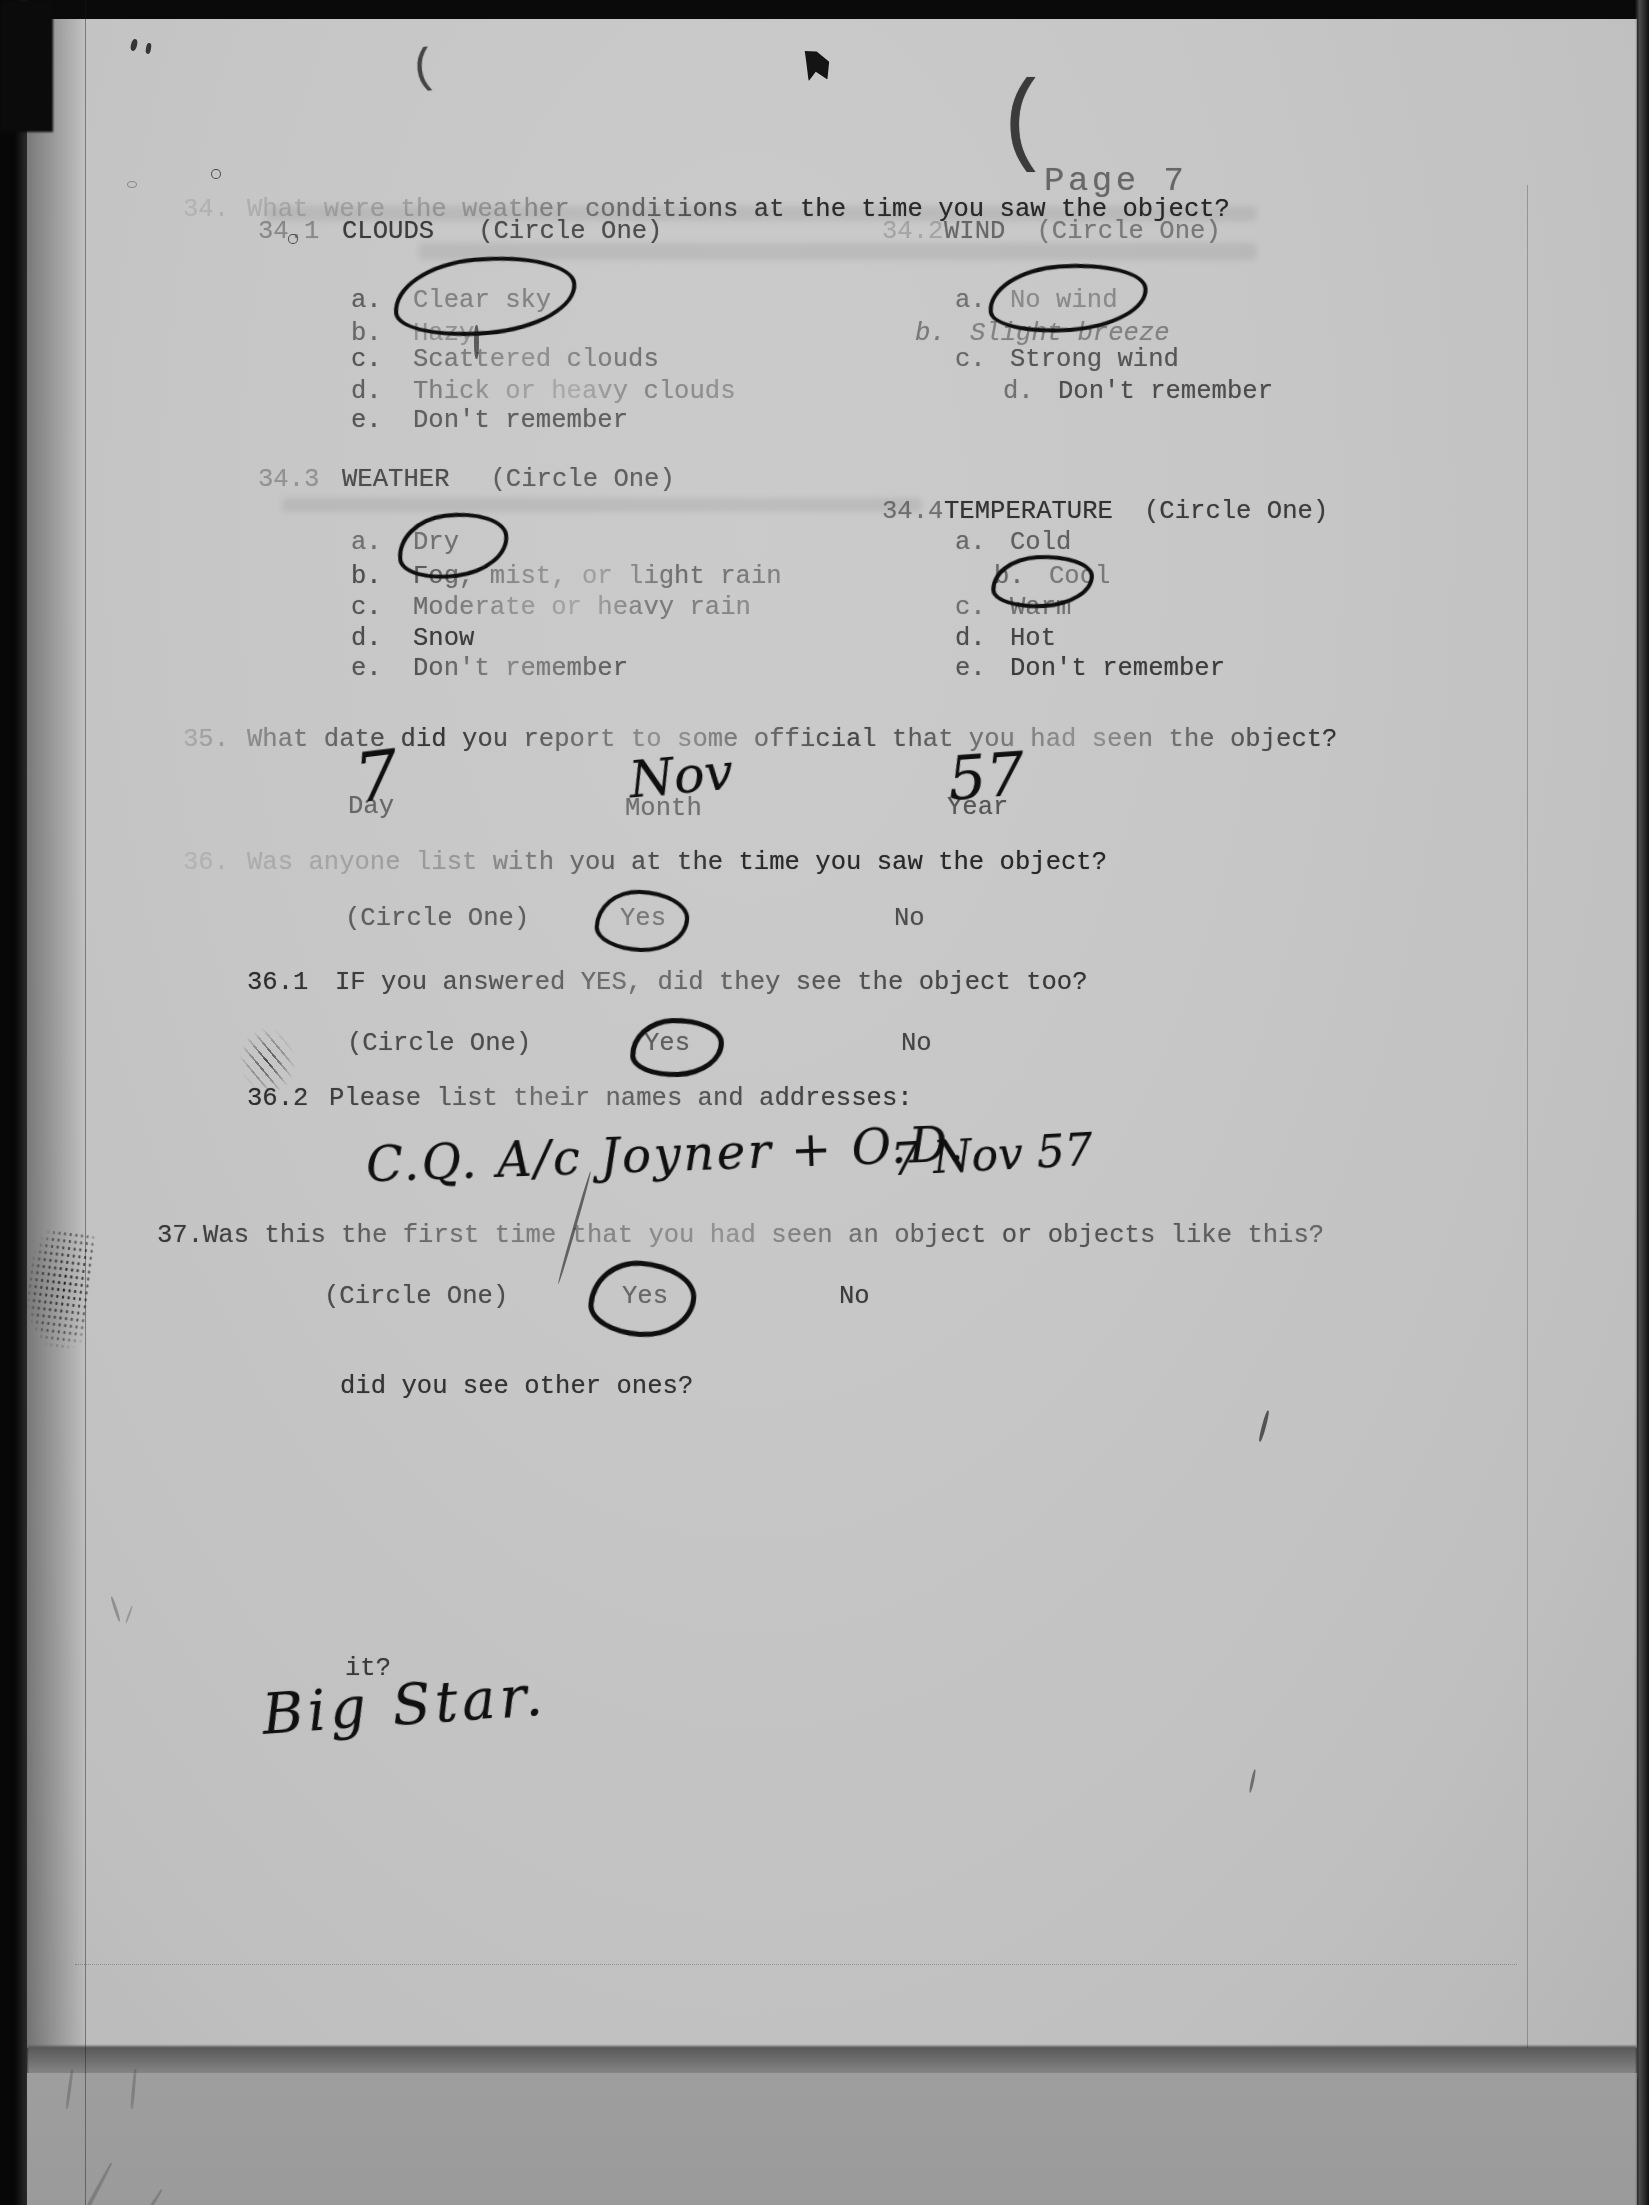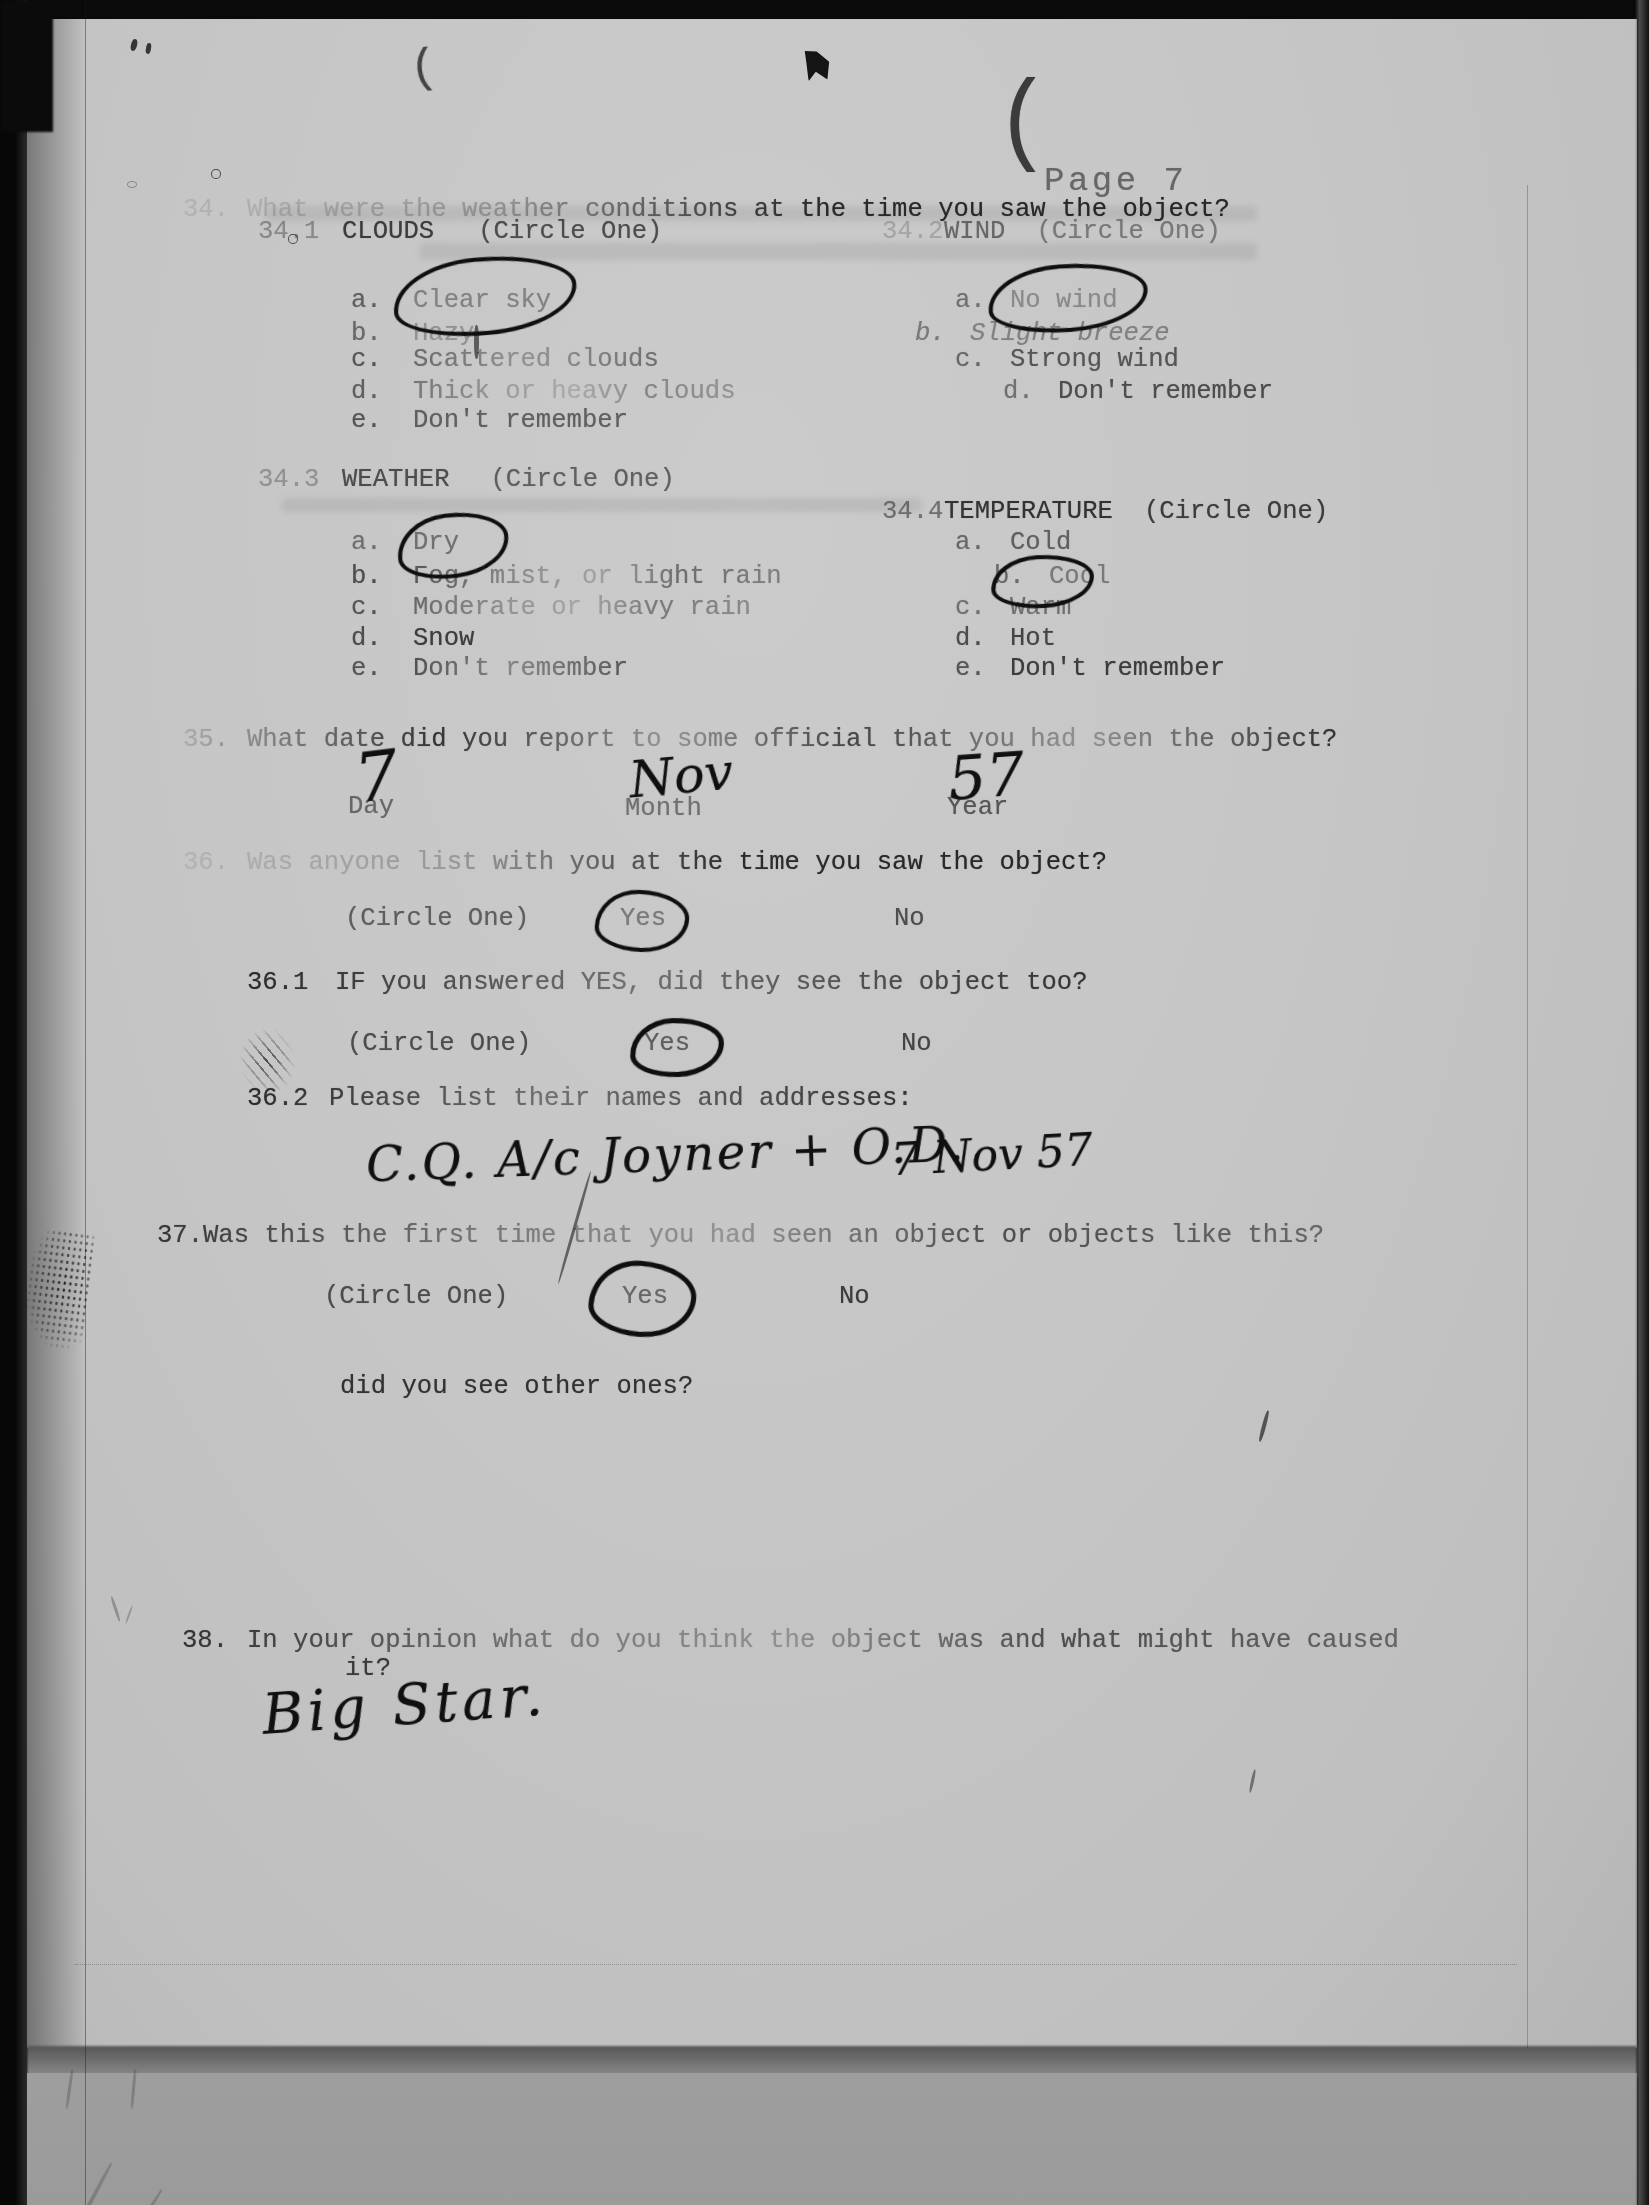--- a/index.html
+++ b/index.html
@@ -159,21 +159,20 @@
   <div class="typed mask-mid" style="left:139px;top:1222px;"><span class="num" style="width:64px;text-align:right;">37.</span><span>Was this the first time that you had seen an object or objects like this?</span></div>
   <div class="typed dim-70" style="left:324px;top:1283px;">(Circle One)</div>
   <div class="typed dim-55" style="left:622px;top:1283px;">Yes</div>
   <div class="typed dim-80" style="left:839px;top:1283px;">No</div>
   <div class="circ heavy" style="left:589px;top:1261px;width:97px;height:66px;transform:rotate(4deg);"></div>
   <div class="fingerprint"></div>
 
   <div class="typed dim-85" style="left:340px;top:1373px;">did you see other ones?</div>
   <div class="stroke" style="left:1262px;top:1410px;width:3.5px;height:32px;transform:rotate(15deg);opacity:.8;"></div>
 
-  <div class="typed mask-mid" style="left:182px;top:1627px;"><span class="num" style="width:65px;">38.</span><span>In your opinion what do you think the object was and what might have caused</span></div>
   <div class="typed dim-80" style="left:345px;top:1655px;">it?</div>
   <div class="hand" style="left:262px;top:1672px;font-size:56px;transform:rotate(-4deg);letter-spacing:4.4px;">Big Star.</div>
   <div class="stroke" style="left:1251px;top:1769px;width:3.1px;height:24px;transform:rotate(12deg);opacity:.6;"></div>
   <div class="stroke" style="left:114px;top:1596px;width:2.6px;height:25.6px;transform:rotate(-18deg);opacity:.35;"></div>
   <div class="stroke" style="left:128px;top:1605px;width:2.2px;height:19.4px;transform:rotate(20deg);opacity:.3;"></div>
 
   <div class="scuff" style="left:66px;top:2152px;width:3.5px;height:185px;transform:rotate(28deg);"></div>
   <div class="scuff" style="left:106px;top:2174px;width:3.5px;height:203px;transform:rotate(32deg);"></div>
 
   <div class="scuff" style="left:68px;top:2069px;width:2.6px;height:40px;transform:rotate(8deg);"></div>

